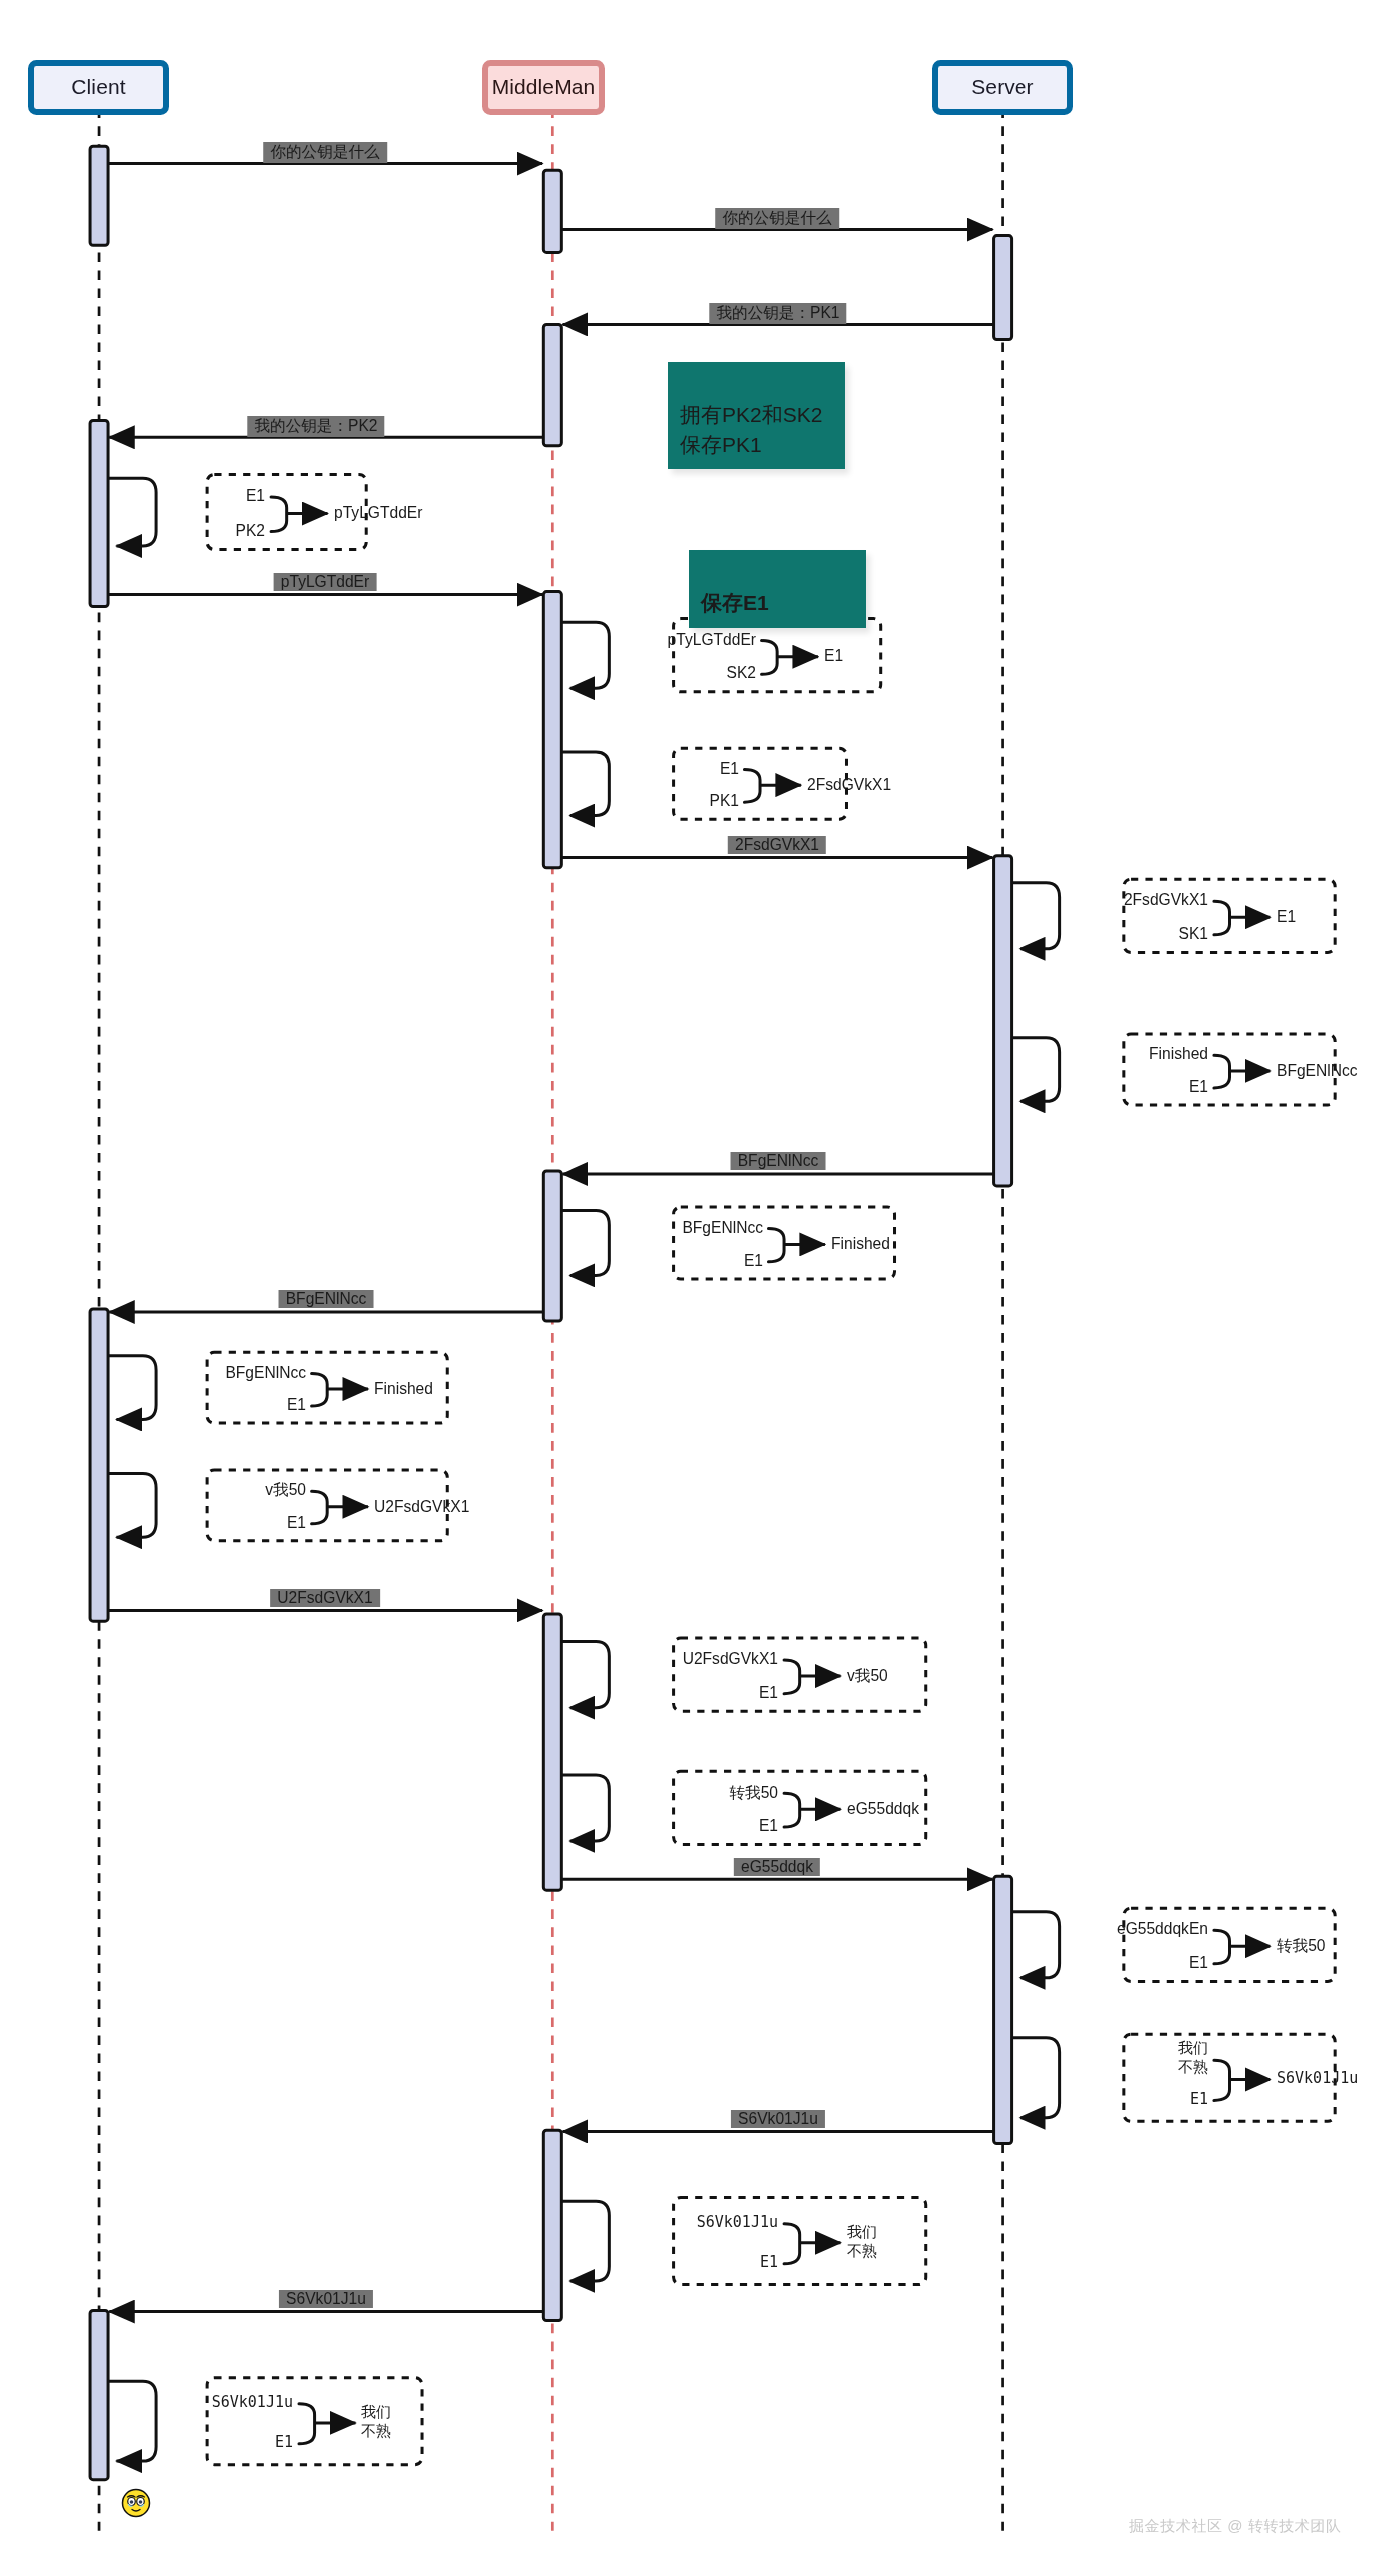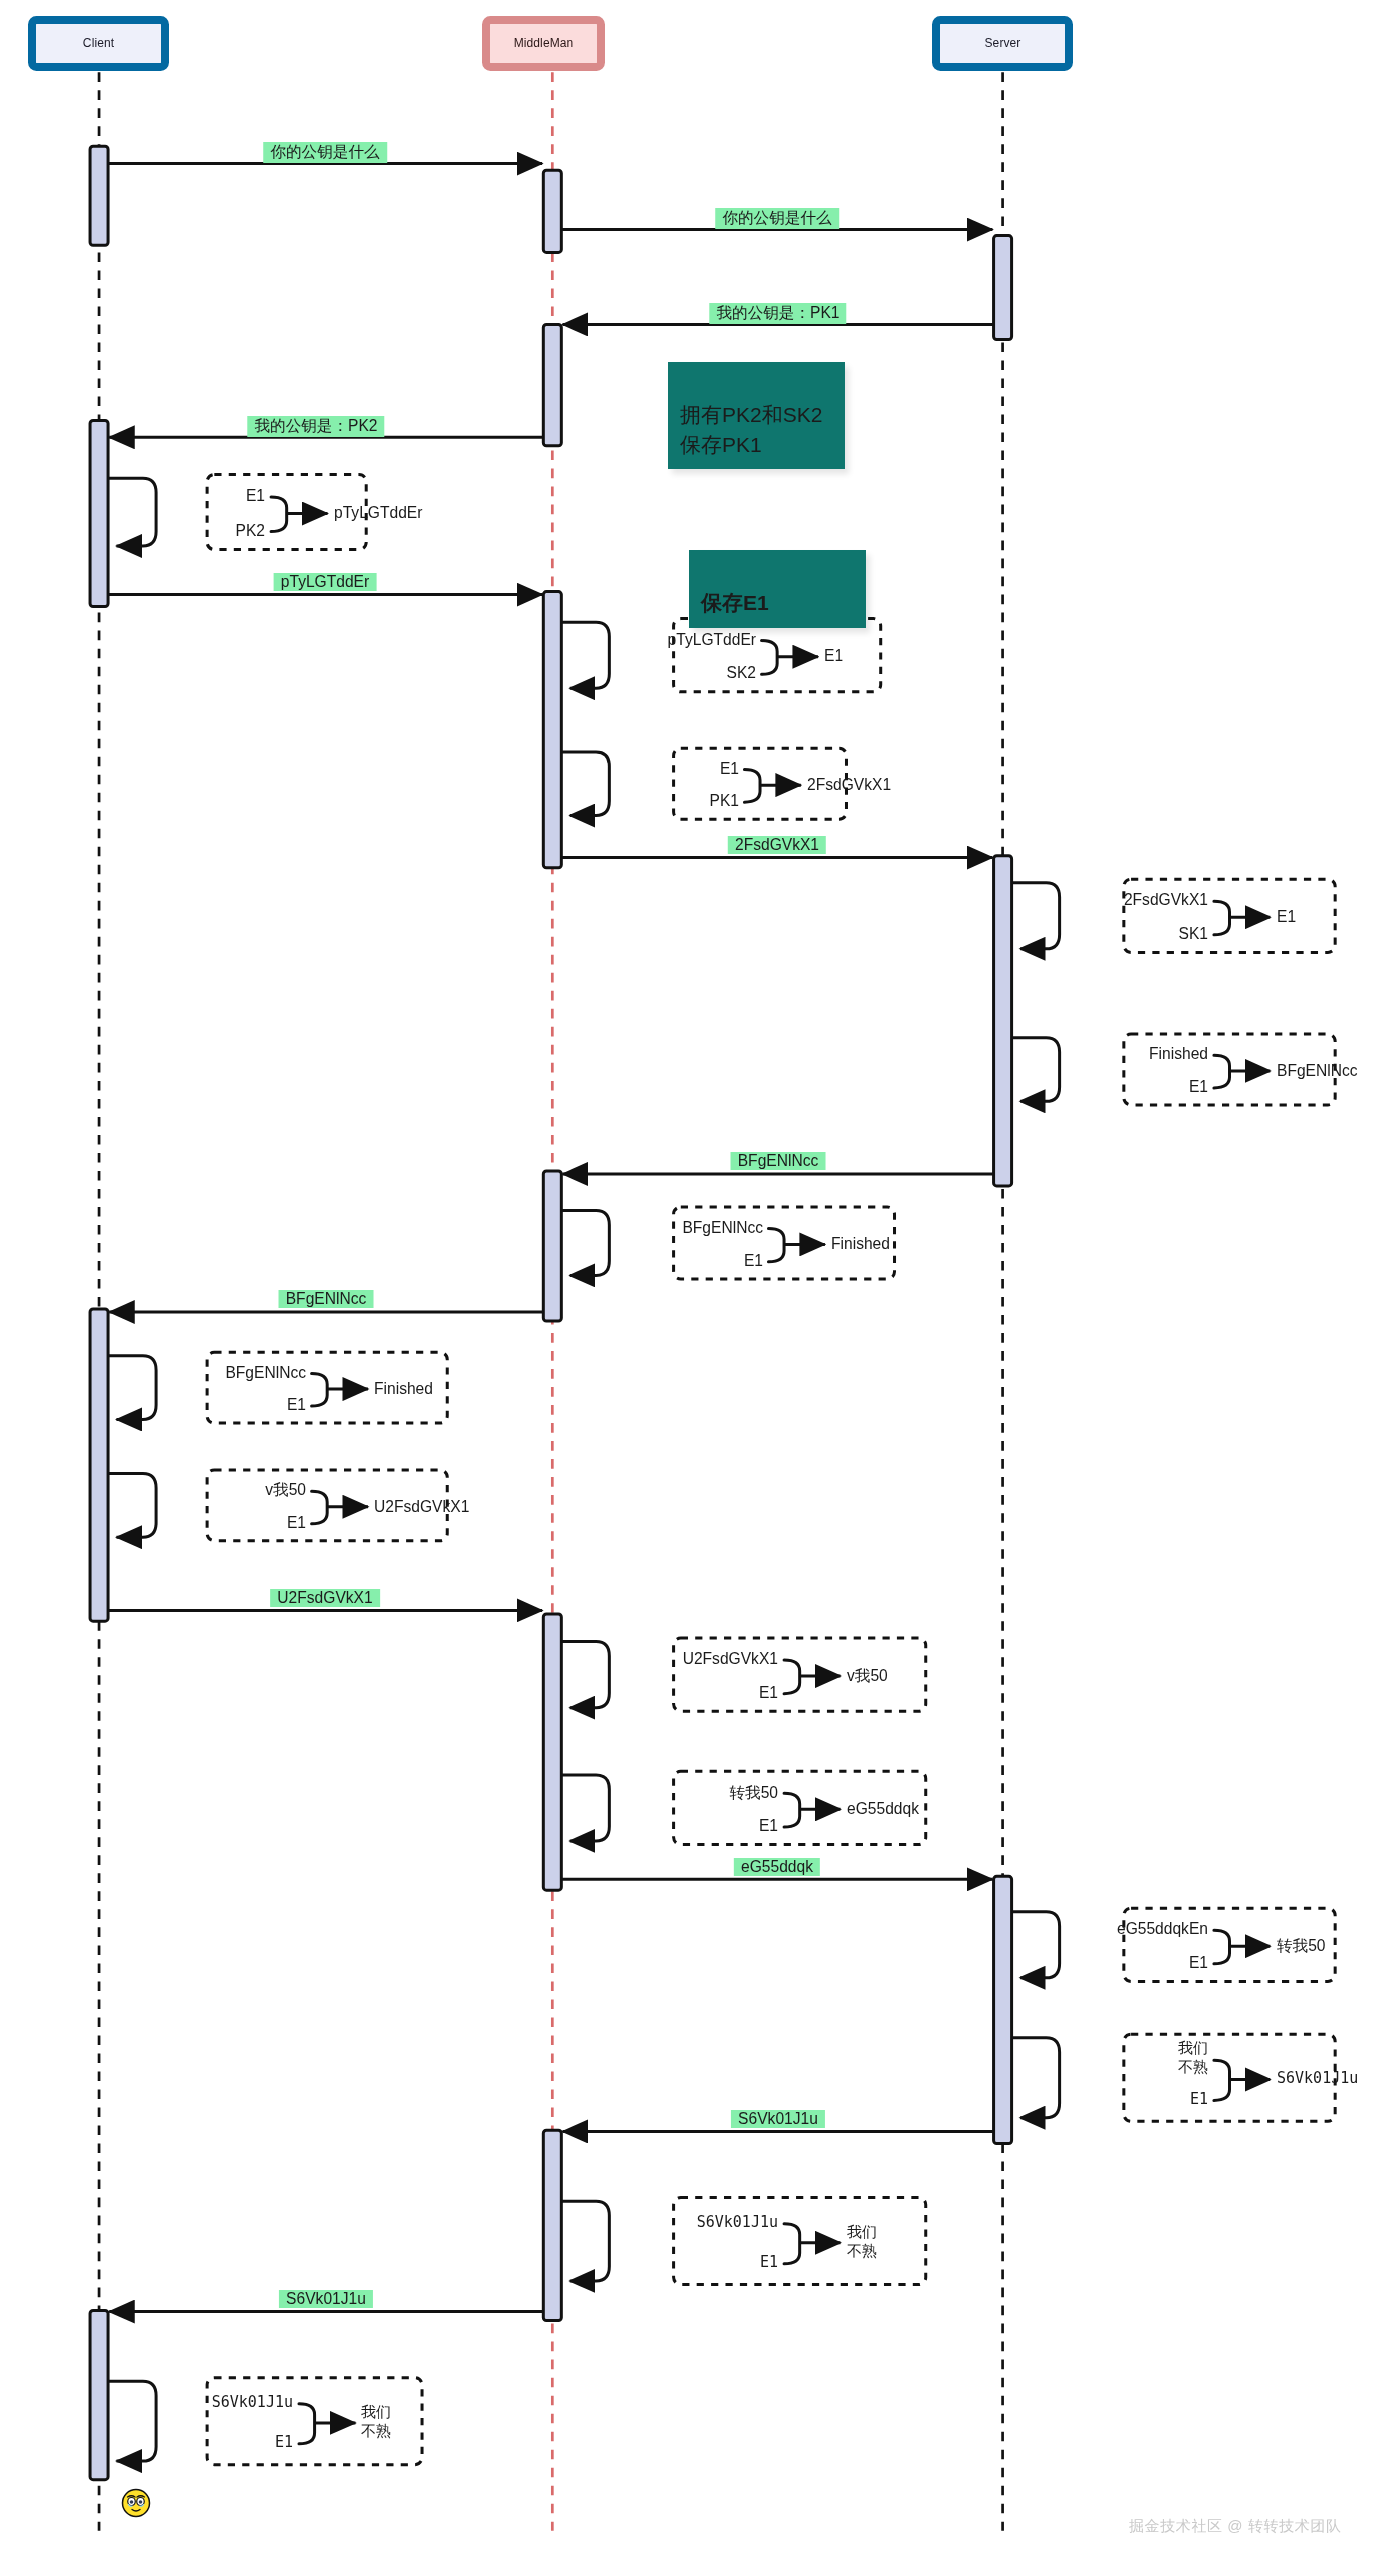--- a/index.html
+++ b/index.html
@@ -16,50 +16,51 @@
     overflow: hidden;
   }
   #svg-layer {
     position: absolute;
     left: 0; top: 0;
     width: 1388px;
     height: 2576px;
   }
   .actor-box {
     position: absolute;
-    border: 8px solid #0369a1;
+    border: 6px solid #0369a1;
     border-radius: 8.4px;
     background: #eef0fa;
     display: flex;
     align-items: center;
     justify-content: center;
-    font-size: 12px;
+    font-size: 21px;
     color: #1b1b28;
     letter-spacing: 0.1px;
+    margin-top: 44px;
   }
   .actor-box.middleman {
     border-color: #d98a8a;
     background: #fbdcdc;
     color: #2a1616;
   }
   .note-box {
     position: absolute;
     background: #0f766e;
     box-shadow: 3.6px 4.8px 6px rgba(0,0,0,0.10);
     padding: 8.4px 10.8px 9.6px 12px;
     font-size: 21px;
     line-height: 1.42;
     color: #1b1b1b;
     white-space: pre-line;
   }
   .msg-label {
     position: absolute;
     font-size: 15.6px;
     color: #1b1b1b;
-    background: #86efac;
+    background: #737373;
     padding: 0 7.2px;
     white-space: nowrap;
     transform: translateX(-50%);
     text-align: right;
   }
   .crypto-label {
     position: absolute;
     font-size: 15.6px;
     color: #1b1b1b;
     white-space: pre-line;

